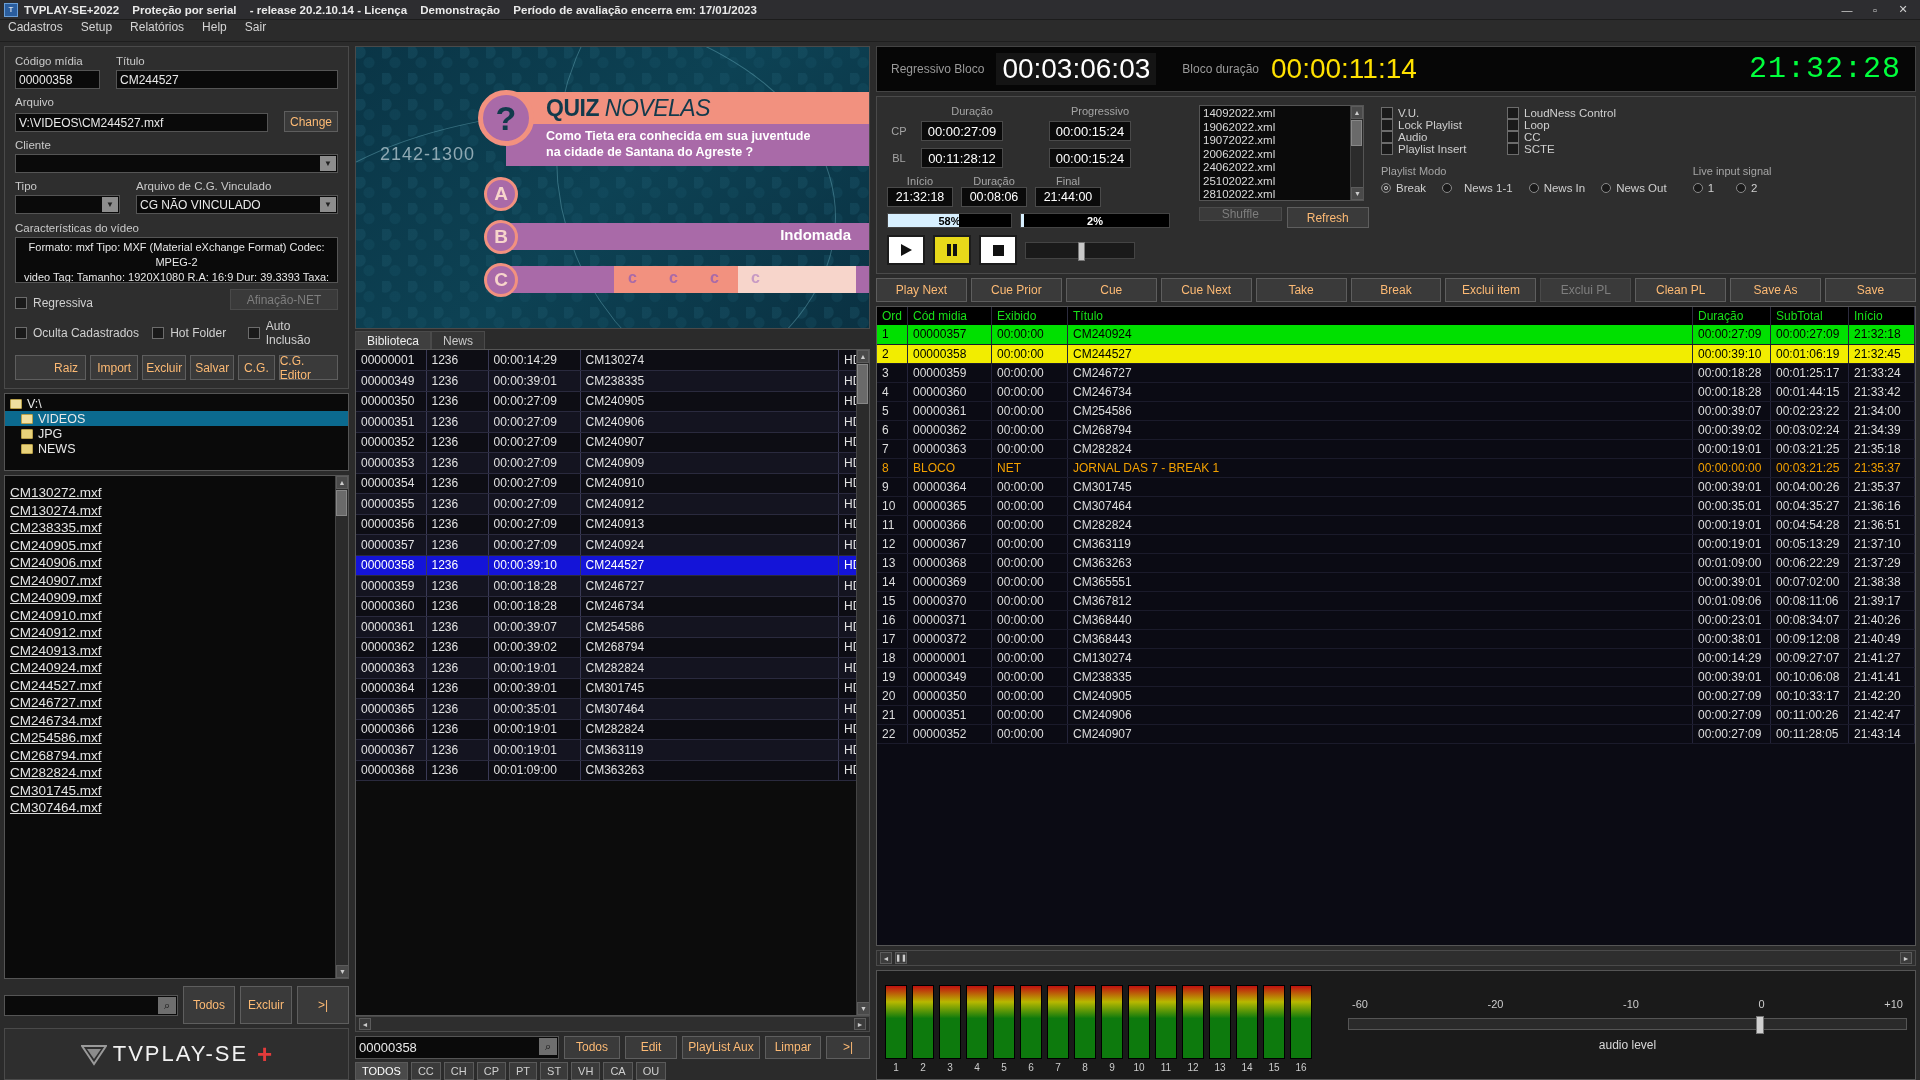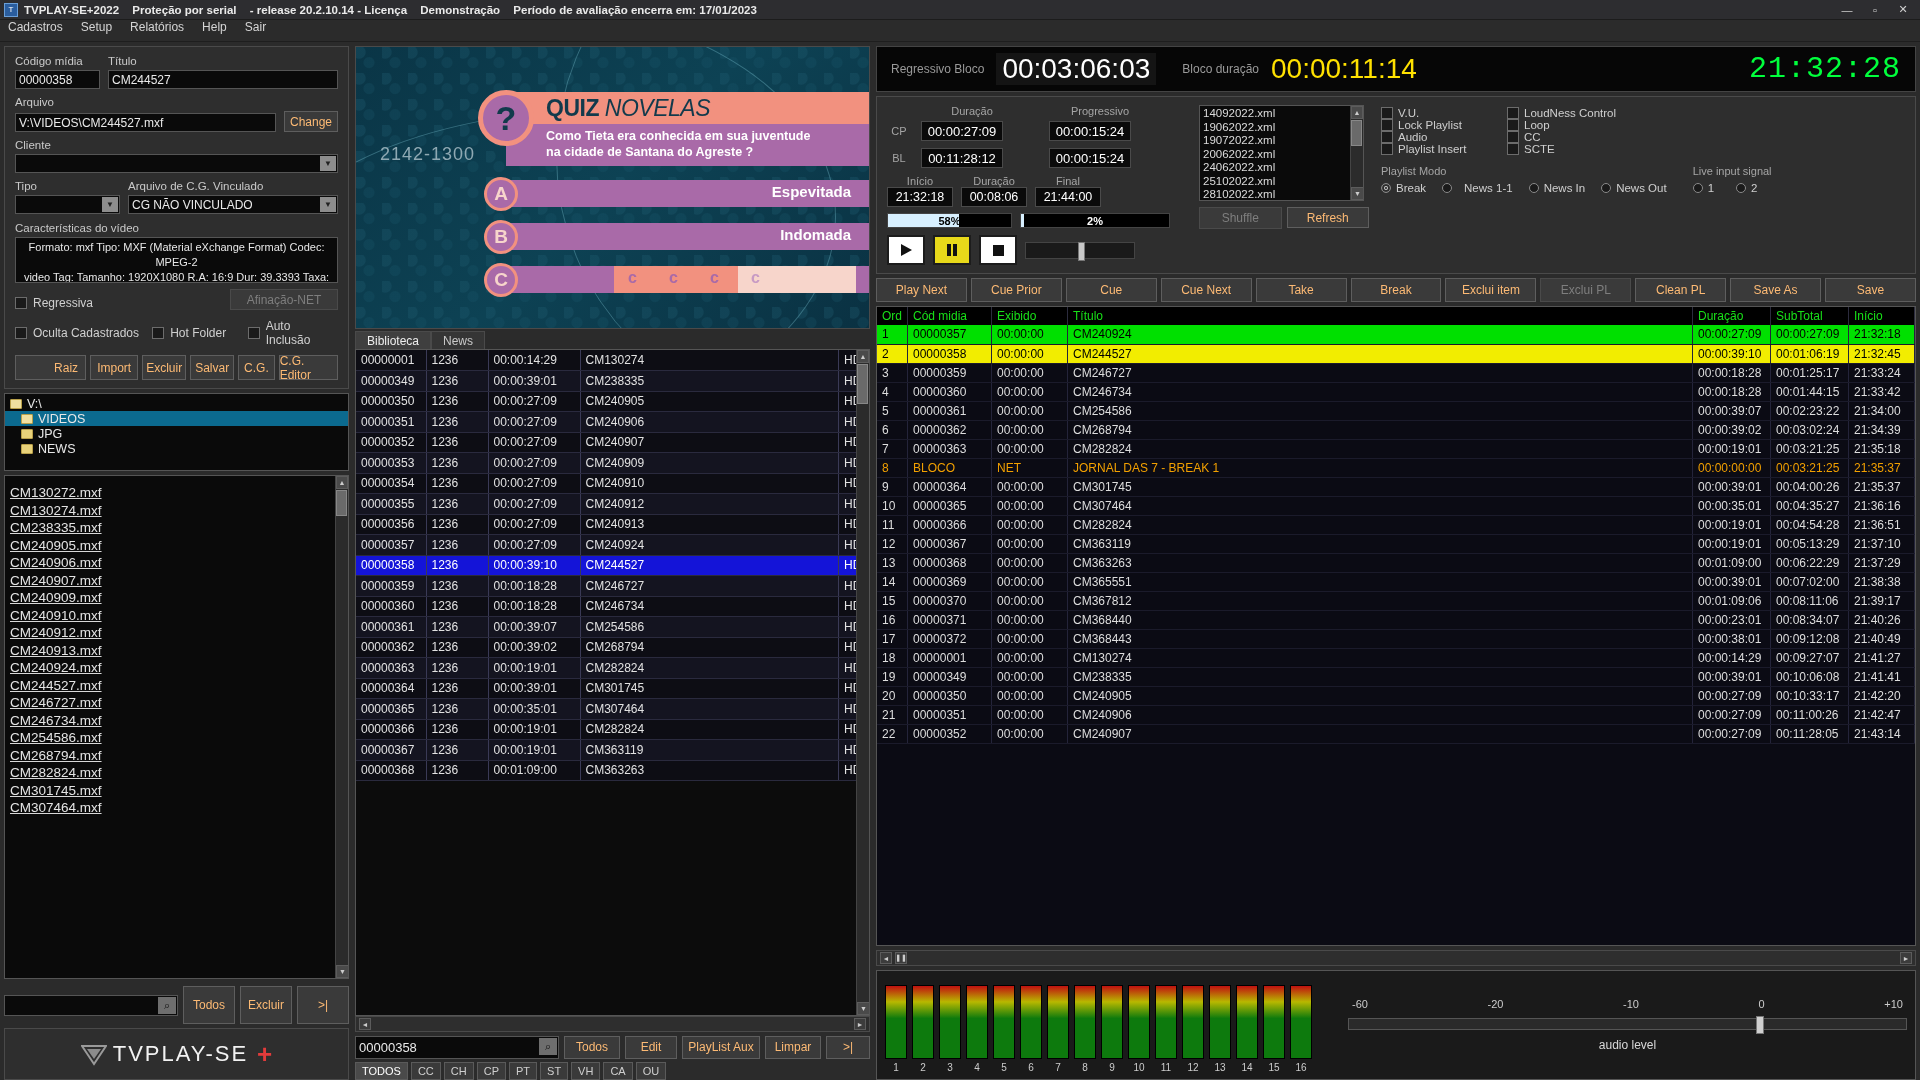--- a/index.html
+++ b/index.html
@@ -26,21 +26,21 @@
     border-bottom:1px solid #1e1e1e;}
   .menubar div{font-size:12px;color:#d5d5d5;}
   
   .app{display:flex;height:1038px;padding:4px 4px 0 4px;gap:6px;}
   
   .left{width:345px;display:flex;flex-direction:column;gap:4px;}
   .group{border:1px solid #4a4a4a;background:#2e2e2e;padding:8px 10px;}
   .lbl{font-size:11.5px;color:#c9c9c9;margin-bottom:3px;display:block;}
   .inp{background:#0a0a0a;border:1px solid #555;color:#eaeaea;height:19px;
     font-size:12px;padding:1px 3px;font-family:"Liberation Sans",sans-serif;width:100%;}
-  .row{display:flex;gap:8px;align-items:flex-end;}
+  .row{display:flex;gap:16px;align-items:flex-end;}
   .combo{background:#0a0a0a;border:1px solid #555;height:19px;position:relative;}
   .combo .arrow{position:absolute;right:1px;top:1px;width:16px;height:15px;background:#8d8d8d;
     display:flex;align-items:center;justify-content:center;font-size:8px;color:#222;}
   .combo .ctext{font-size:12px;color:#eaeaea;padding:1px 3px;line-height:17px;}
   .vidbox{background:#0a0a0a;border:1px solid #555;height:46px;padding:2px 4px;
     font-size:11px;color:#e8e8e8;text-align:center;line-height:15px;overflow:hidden;}
   .cbrow{display:flex;align-items:center;margin-top:9px;gap:6px;}
   .cbx{width:12px;height:12px;background:#1a1a1a;border:1px solid #6c6c6c;display:inline-block;}
   .cblabel{font-size:12px;color:#d0d0d0;}
   .btn{background:#3a3a3a;border:1px solid #5e5e5e;color:#fdba74;font-size:12px;
@@ -361,23 +361,20 @@
       <div class="qtitlebar">
         <div class="qtitle">
           <b>QUIZ</b><i> NOVELAS</i>
         </div>
       </div>
       <div class="qsub">
         <div>Como Tieta era conhecida em sua  juventude</div>
         <div>na cidade de Santana do Agreste ?</div>
       </div>
       <div class="qbadge">?</div>
-      <div class="ansrow r1">
-        <span class="anstxt">Espevitada</span>
-      </div>
       <div class="ansrow r2">
         <span class="anstxt">Indomada</span>
       </div>
       <div class="ansrow r3"></div>
       <div class="ccover"></div>
       <div class="ccover2"></div>
       <div class="cglyph" style="left:272px;">c</div>
       <div class="cglyph" style="left:313px;">c</div>
       <div class="cglyph" style="left:354px;">c</div>
       <div class="cglyph" style="left:395px;color:#c79ac4;">c</div>
@@ -664,21 +661,21 @@
               <div class="xitem">25102022.xml</div>
               <div class="xitem">28102022.xml</div>
             </div>
           <div class="sbar">
             <div class="sbtn">▲</div>
             <div class="sthumb"></div>
             <div class="sbtn" style="position:absolute;bottom:0;width:13px;">▼</div>
           </div>
         </div>
         <div style="display:flex;gap:5px;margin-top:6px;">
-          <div class="btn dis" style="flex:1;height:22px;text-align:center;">Shuffle</div>
+          <div class="btn dis" style="flex:1;height:14px;text-align:center;">Shuffle</div>
           <div class="btn" style="flex:1;height:21px;">Refresh</div>
         </div>
       </div>
 
       <div style="flex:1;">
         <div class="chkline" style="margin-top:2px;">
           <div class="chkitem">
             <span class="cbx"></span>
             <span>V.U.</span>
           </div>

